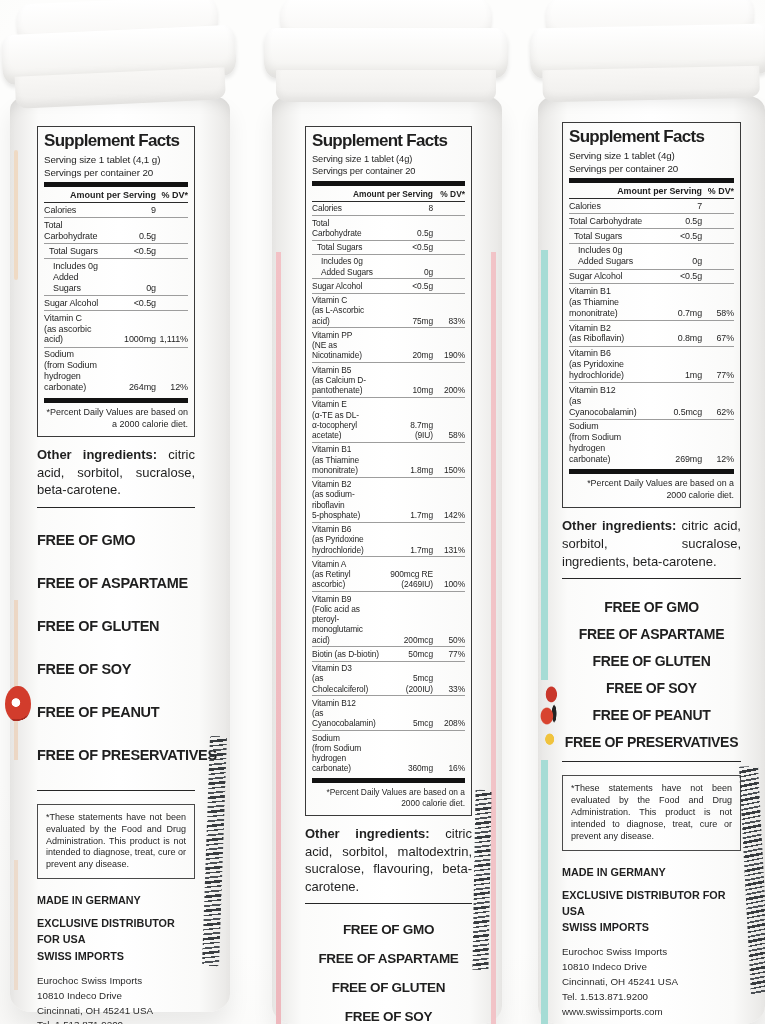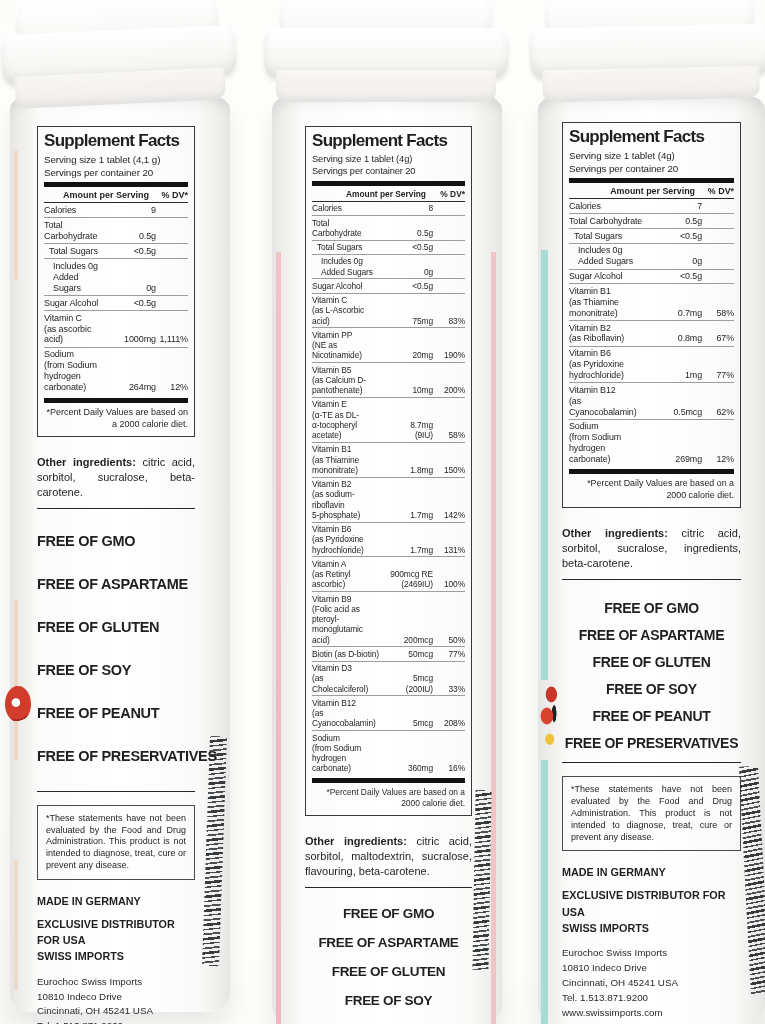--- a/index.html
+++ b/index.html
@@ -33,36 +33,36 @@
     border-radius:0 0 12px 12px / 0 0 10px 10px;box-shadow:inset 0 -5px 7px rgba(0,0,0,.05);}
   
   .label-content{position:absolute;z-index:2;}
   #tube-left .label-content{top:126px;left:27px;width:158px;}
   #tube-mid .label-content{top:126px;left:33px;width:167px;}
   #tube-right .label-content{top:122px;left:24px;width:179px;}
   .sf-box{border:1.4px solid #3a3a3a;padding:5px 6px 6px;}
   .sf-title{font-weight:bold;font-size:17px;letter-spacing:-0.7px;line-height:1.05;margin-bottom:3px;white-space:nowrap;}
   .sf-serving{font-size:9.3px;letter-spacing:-0.1px;line-height:1.35;}
   .sf-bar{height:5px;background:#121212;margin:3px 0 2px;}
-  .sf-head{display:flex;align-items:flex-end;font-weight:bold;font-size:8.4px;border-bottom:1px solid #2a2a2a;padding:1px 0 2px;gap:7px;}
+  .sf-head{display:flex;align-items:flex-end;font-weight:bold;font-size:8.4px;border-bottom:1px solid #2a2a2a;padding:1px 0 2px;}
   .sf-head-amt{margin-left:auto;}
   .sf-head-dv{width:32px;text-align:right;}
   .sf-row{display:flex;align-items:flex-end;border-bottom:1px solid #9d9d9d;padding:1.5px 0;font-size:8.4px;line-height:1.22;letter-spacing:-0.1px;}
   .sf-rows .sf-row:last-child{border-bottom:none;}
   .sf-name{flex:1;}
   .ind1 .sf-name{padding-left:5px;}
   .ind2 .sf-name{padding-left:9px;}
   .sf-amt{width:54px;text-align:right;}
   .sf-dv{width:32px;text-align:right;}
   .sf-foot{font-size:8.4px;line-height:1.3;padding-top:2px;text-align:right;}
   #tube-left .sf-row,#tube-left .sf-head,#tube-left .sf-foot{font-size:9px;}
   #tube-left .sf-serving{font-size:9.8px;}
   #tube-right .sf-row,#tube-right .sf-head,#tube-right .sf-foot{font-size:8.9px;}
   #tube-right .sf-serving{font-size:9.8px;}
-  .oi{margin:18px 0 8px;font-size:11px;line-height:1.35;text-align:justify;}
+  .oi{margin:9px 0 8px;font-size:13px;line-height:1.35;text-align:justify;}
   .oi-lead{font-weight:bold;}
   .rule{border-top:1.7px solid #262626;}
   .free-list{margin-top:24px;font-weight:bold;}
   .free-line{font-size:14px;letter-spacing:-0.3px;white-space:nowrap;}
   #tube-left .free-line{margin-bottom:27px;font-size:14.5px;}
   #tube-mid .free-list{text-align:center;margin-top:18px;}
   #tube-mid .free-line{margin-bottom:14px;font-size:13.5px;}
   #tube-right .free-list{text-align:center;margin-top:20px;margin-bottom:10px;}
   #tube-right .free-line{margin-bottom:11px;}
   .disc-box{margin-top:13px;border:1.2px solid #4a4a4a;padding:7px 8px;font-size:9px;line-height:1.32;text-align:justify;}

